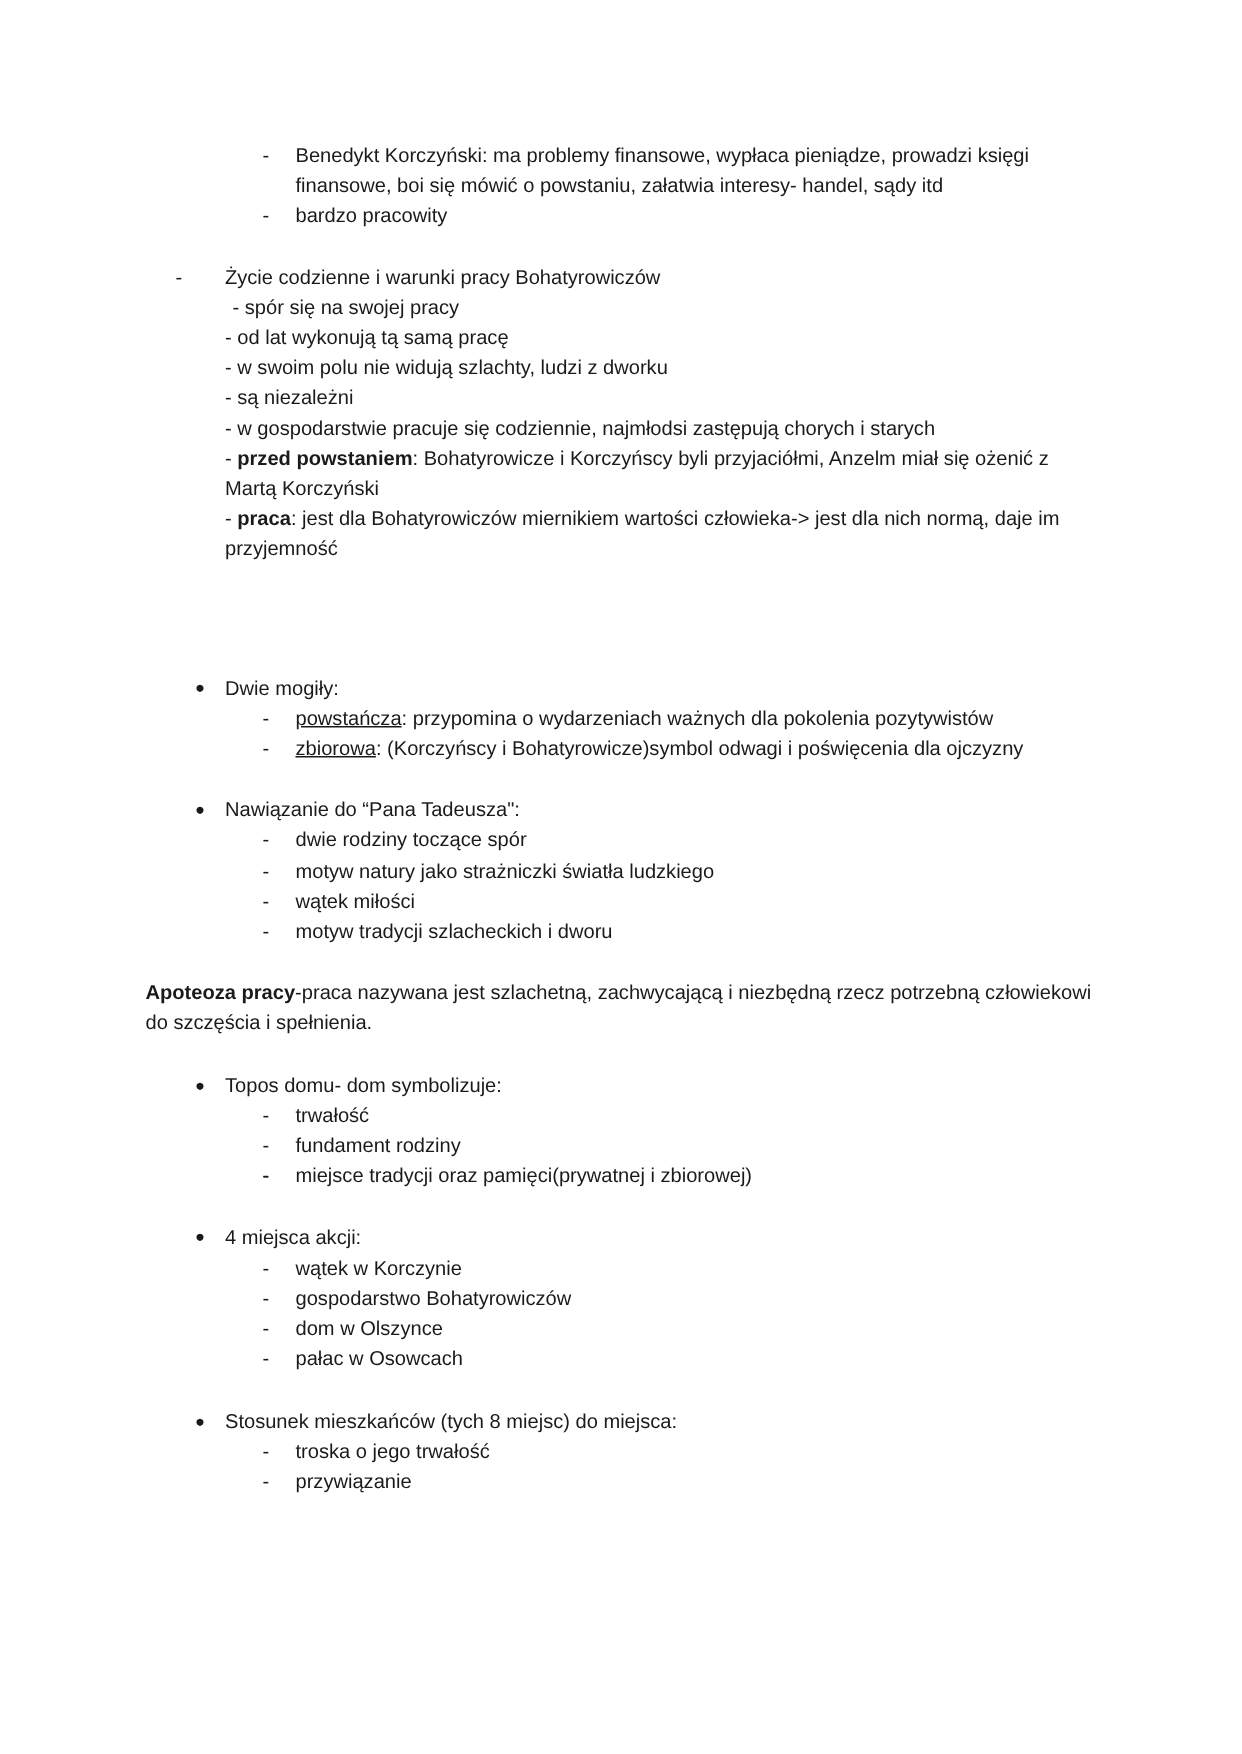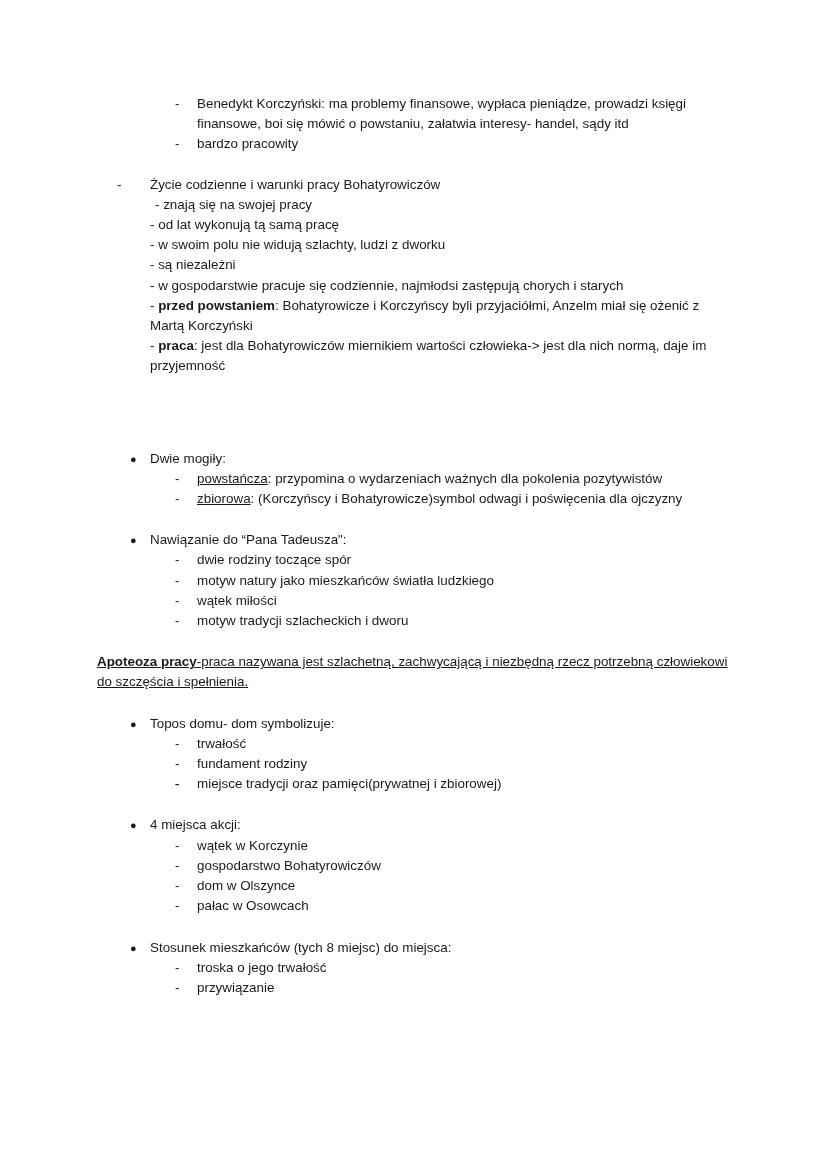--- a/index.html
+++ b/index.html
@@ -102,21 +102,20 @@
     padding-left: 53px;
     line-height: 20.2px;
   }
   .plainlines > li.extra-indent {
     padding-left: 58px;
   }
 
   .para {
     margin: 0;
     line-height: 20.2px;
-    text-decoration: underline;
   }
 
   b, .b { font-weight: bold; }
   u, .u { text-decoration: underline; text-underline-offset: 1px; }
 
   
   .blk { margin: 0; }
   .gap-sm { height: 20px; }
   .gap-md { height: 21px; }
   .gap-xl { height: 72px; }
@@ -140,21 +139,21 @@
 
     <div class="gap-sm"></div>
 
     <ul class="lvl1 blk">
       <li class="li">
         <span class="marker">-</span>
         <span class="li-text">Życie codzienne i warunki pracy Bohatyrowiczów</span>
       </li>
     </ul>
     <ul class="plainlines blk">
-      <li class="extra-indent">- znają się na swojej pracy</li>
+      <li class="extra-indent">- spór się na swojej pracy</li>
       <li>- od lat wykonują tą samą pracę</li>
       <li>- w swoim polu nie widują szlachty, ludzi z dworku</li>
       <li>- są niezależni</li>
       <li>- w gospodarstwie pracuje się codziennie, najmłodsi zastępują chorych i starych</li>
       <li><span>- </span><b>przed powstaniem</b><span>: Bohatyrowicze i Korczyńscy byli przyjaciółmi, Anzelm miał się ożenić z Martą Korczyński</span></li>
       <li><span>- </span><b>praca</b><span>: jest dla Bohatyrowiczów miernikiem wartości człowieka-&gt; jest dla nich normą, daje im przyjemność</span></li>
     </ul>
 
     <div class="gap-xl"></div>
 
@@ -181,21 +180,21 @@
       <li class="li bulleted">
         <span class="marker bullet">●</span>
         <span class="li-text">Nawiązanie do “Pana Tadeusza":</span>
         <ul class="lvl2">
           <li class="li">
             <span class="marker">-</span>
             <span class="li-text">dwie rodziny toczące spór</span>
           </li>
           <li class="li">
             <span class="marker">-</span>
-            <span class="li-text">motyw natury jako mieszkańców światła ludzkiego</span>
+            <span class="li-text">motyw natury jako strażniczki światła ludzkiego</span>
           </li>
           <li class="li">
             <span class="marker">-</span>
             <span class="li-text">wątek miłości</span>
           </li>
           <li class="li">
             <span class="marker">-</span>
             <span class="li-text">motyw tradycji szlacheckich i dworu</span>
           </li>
         </ul>

